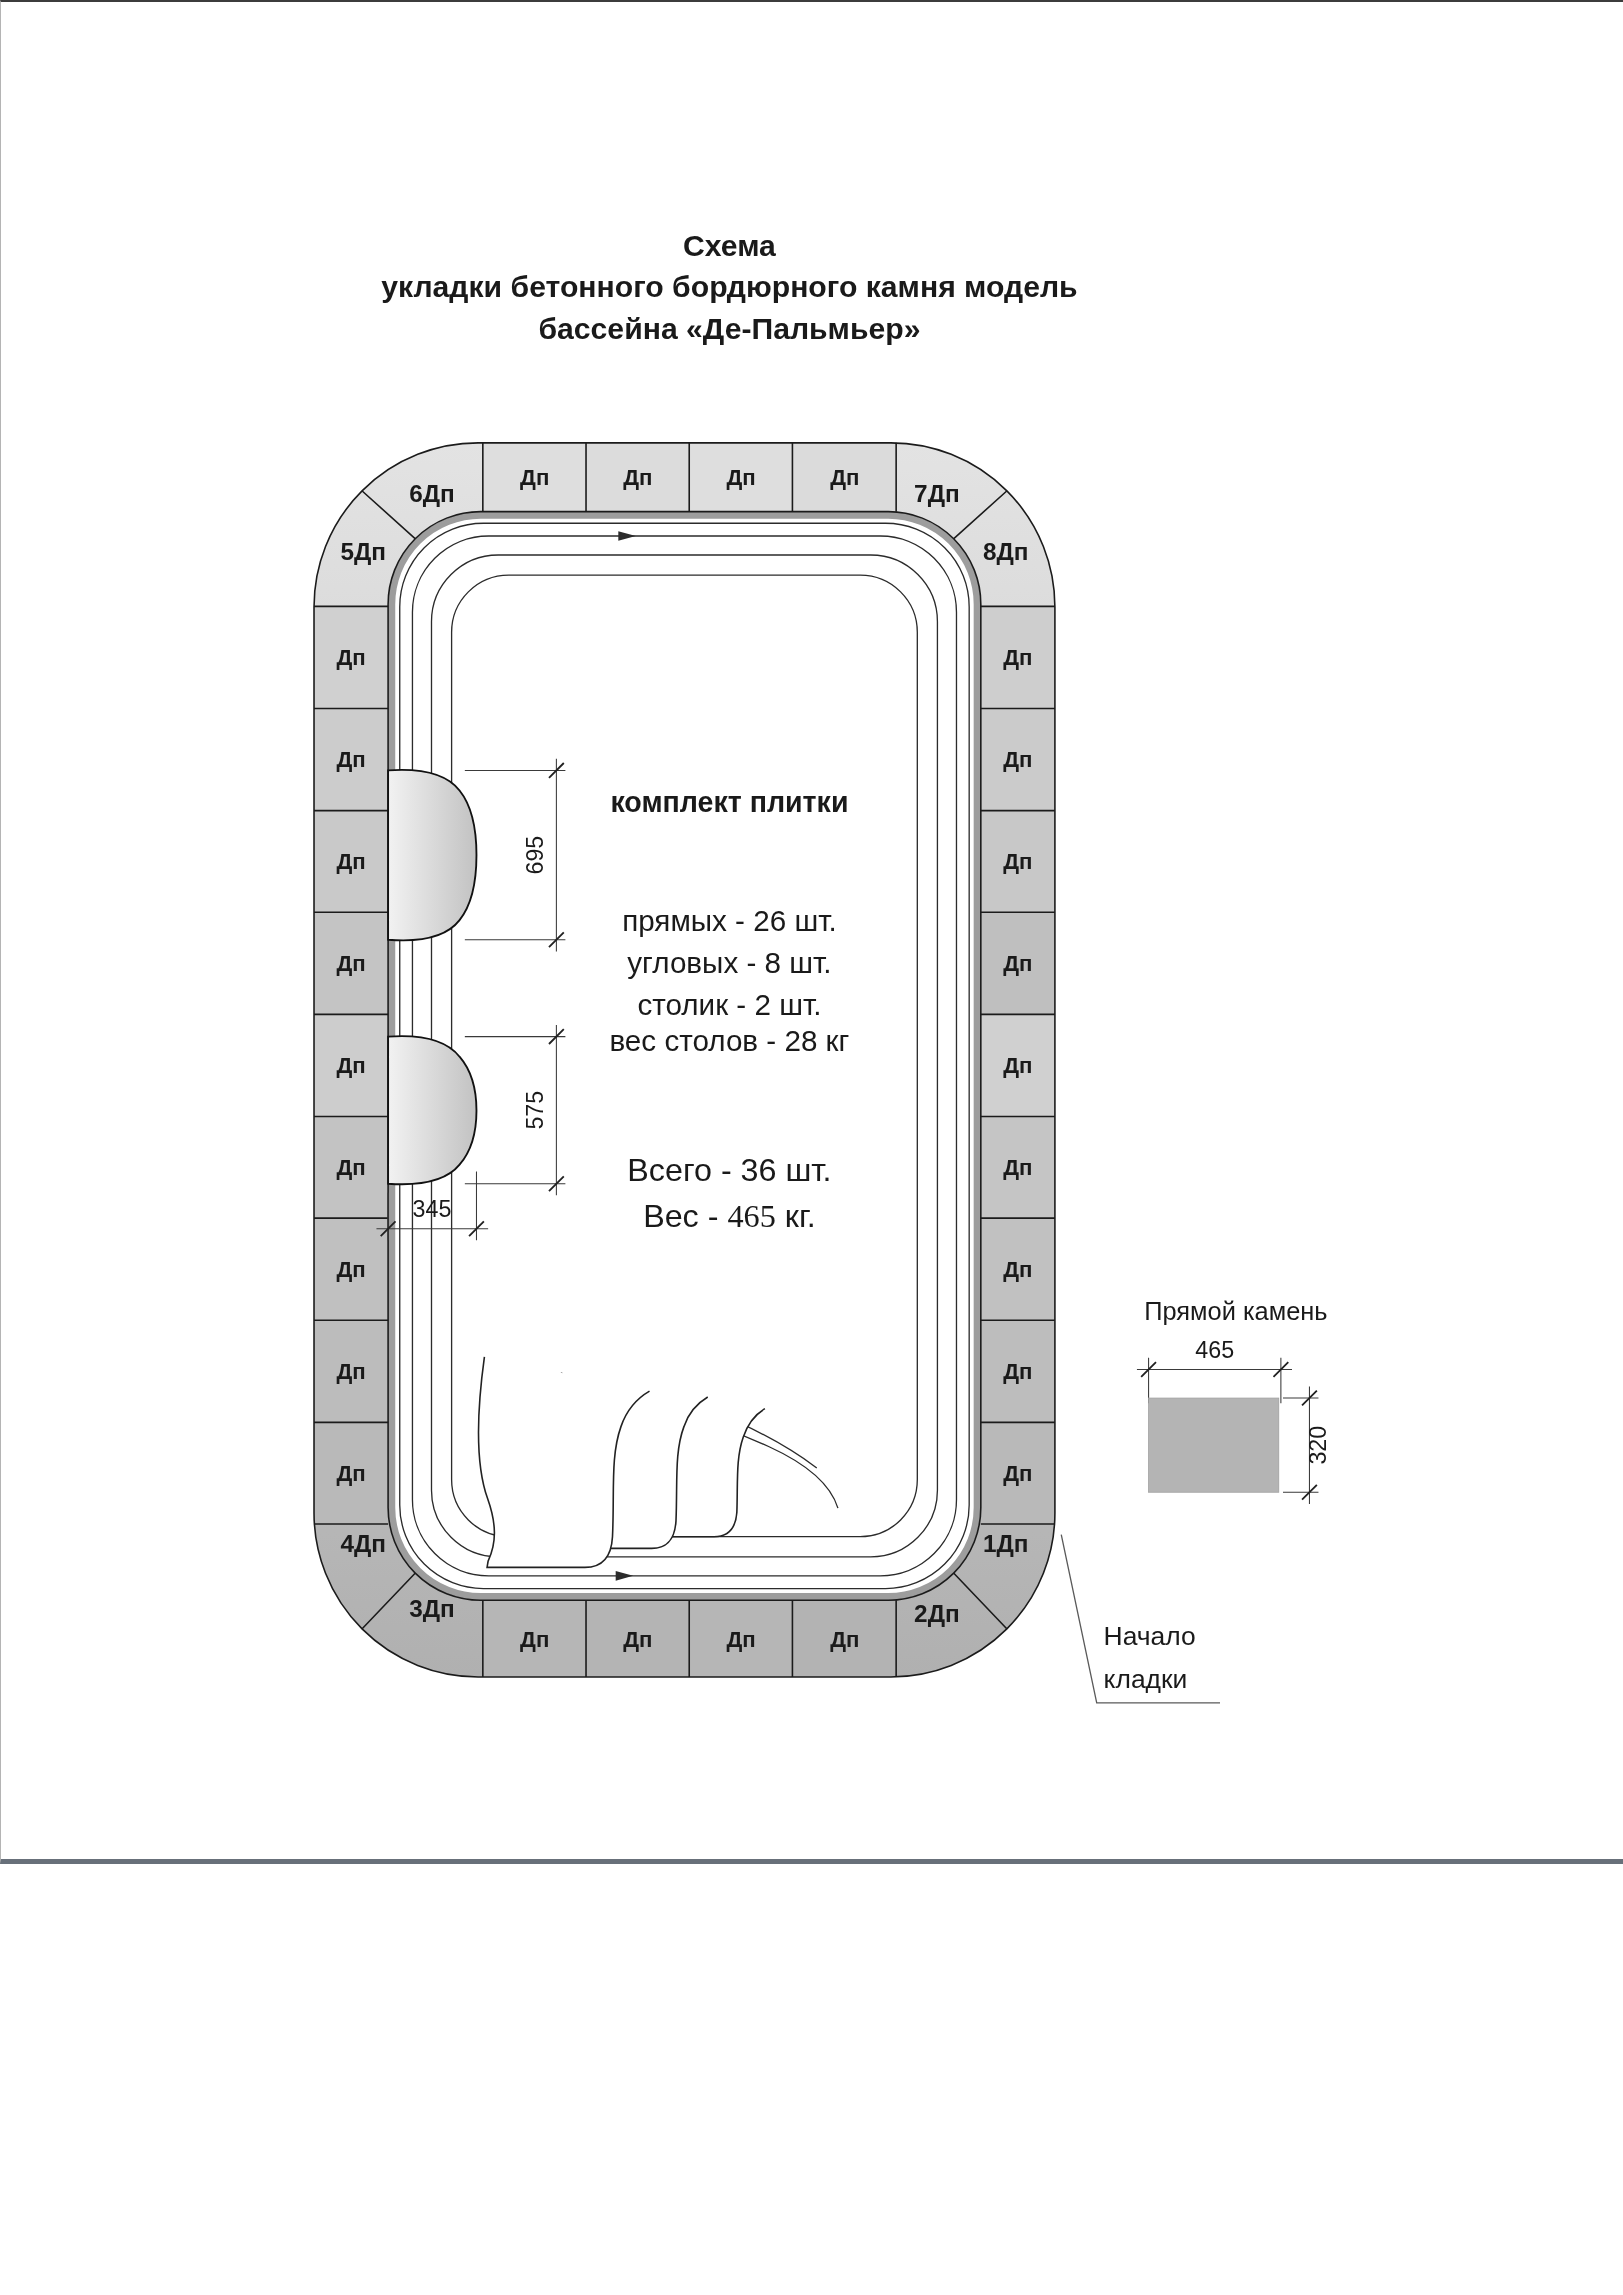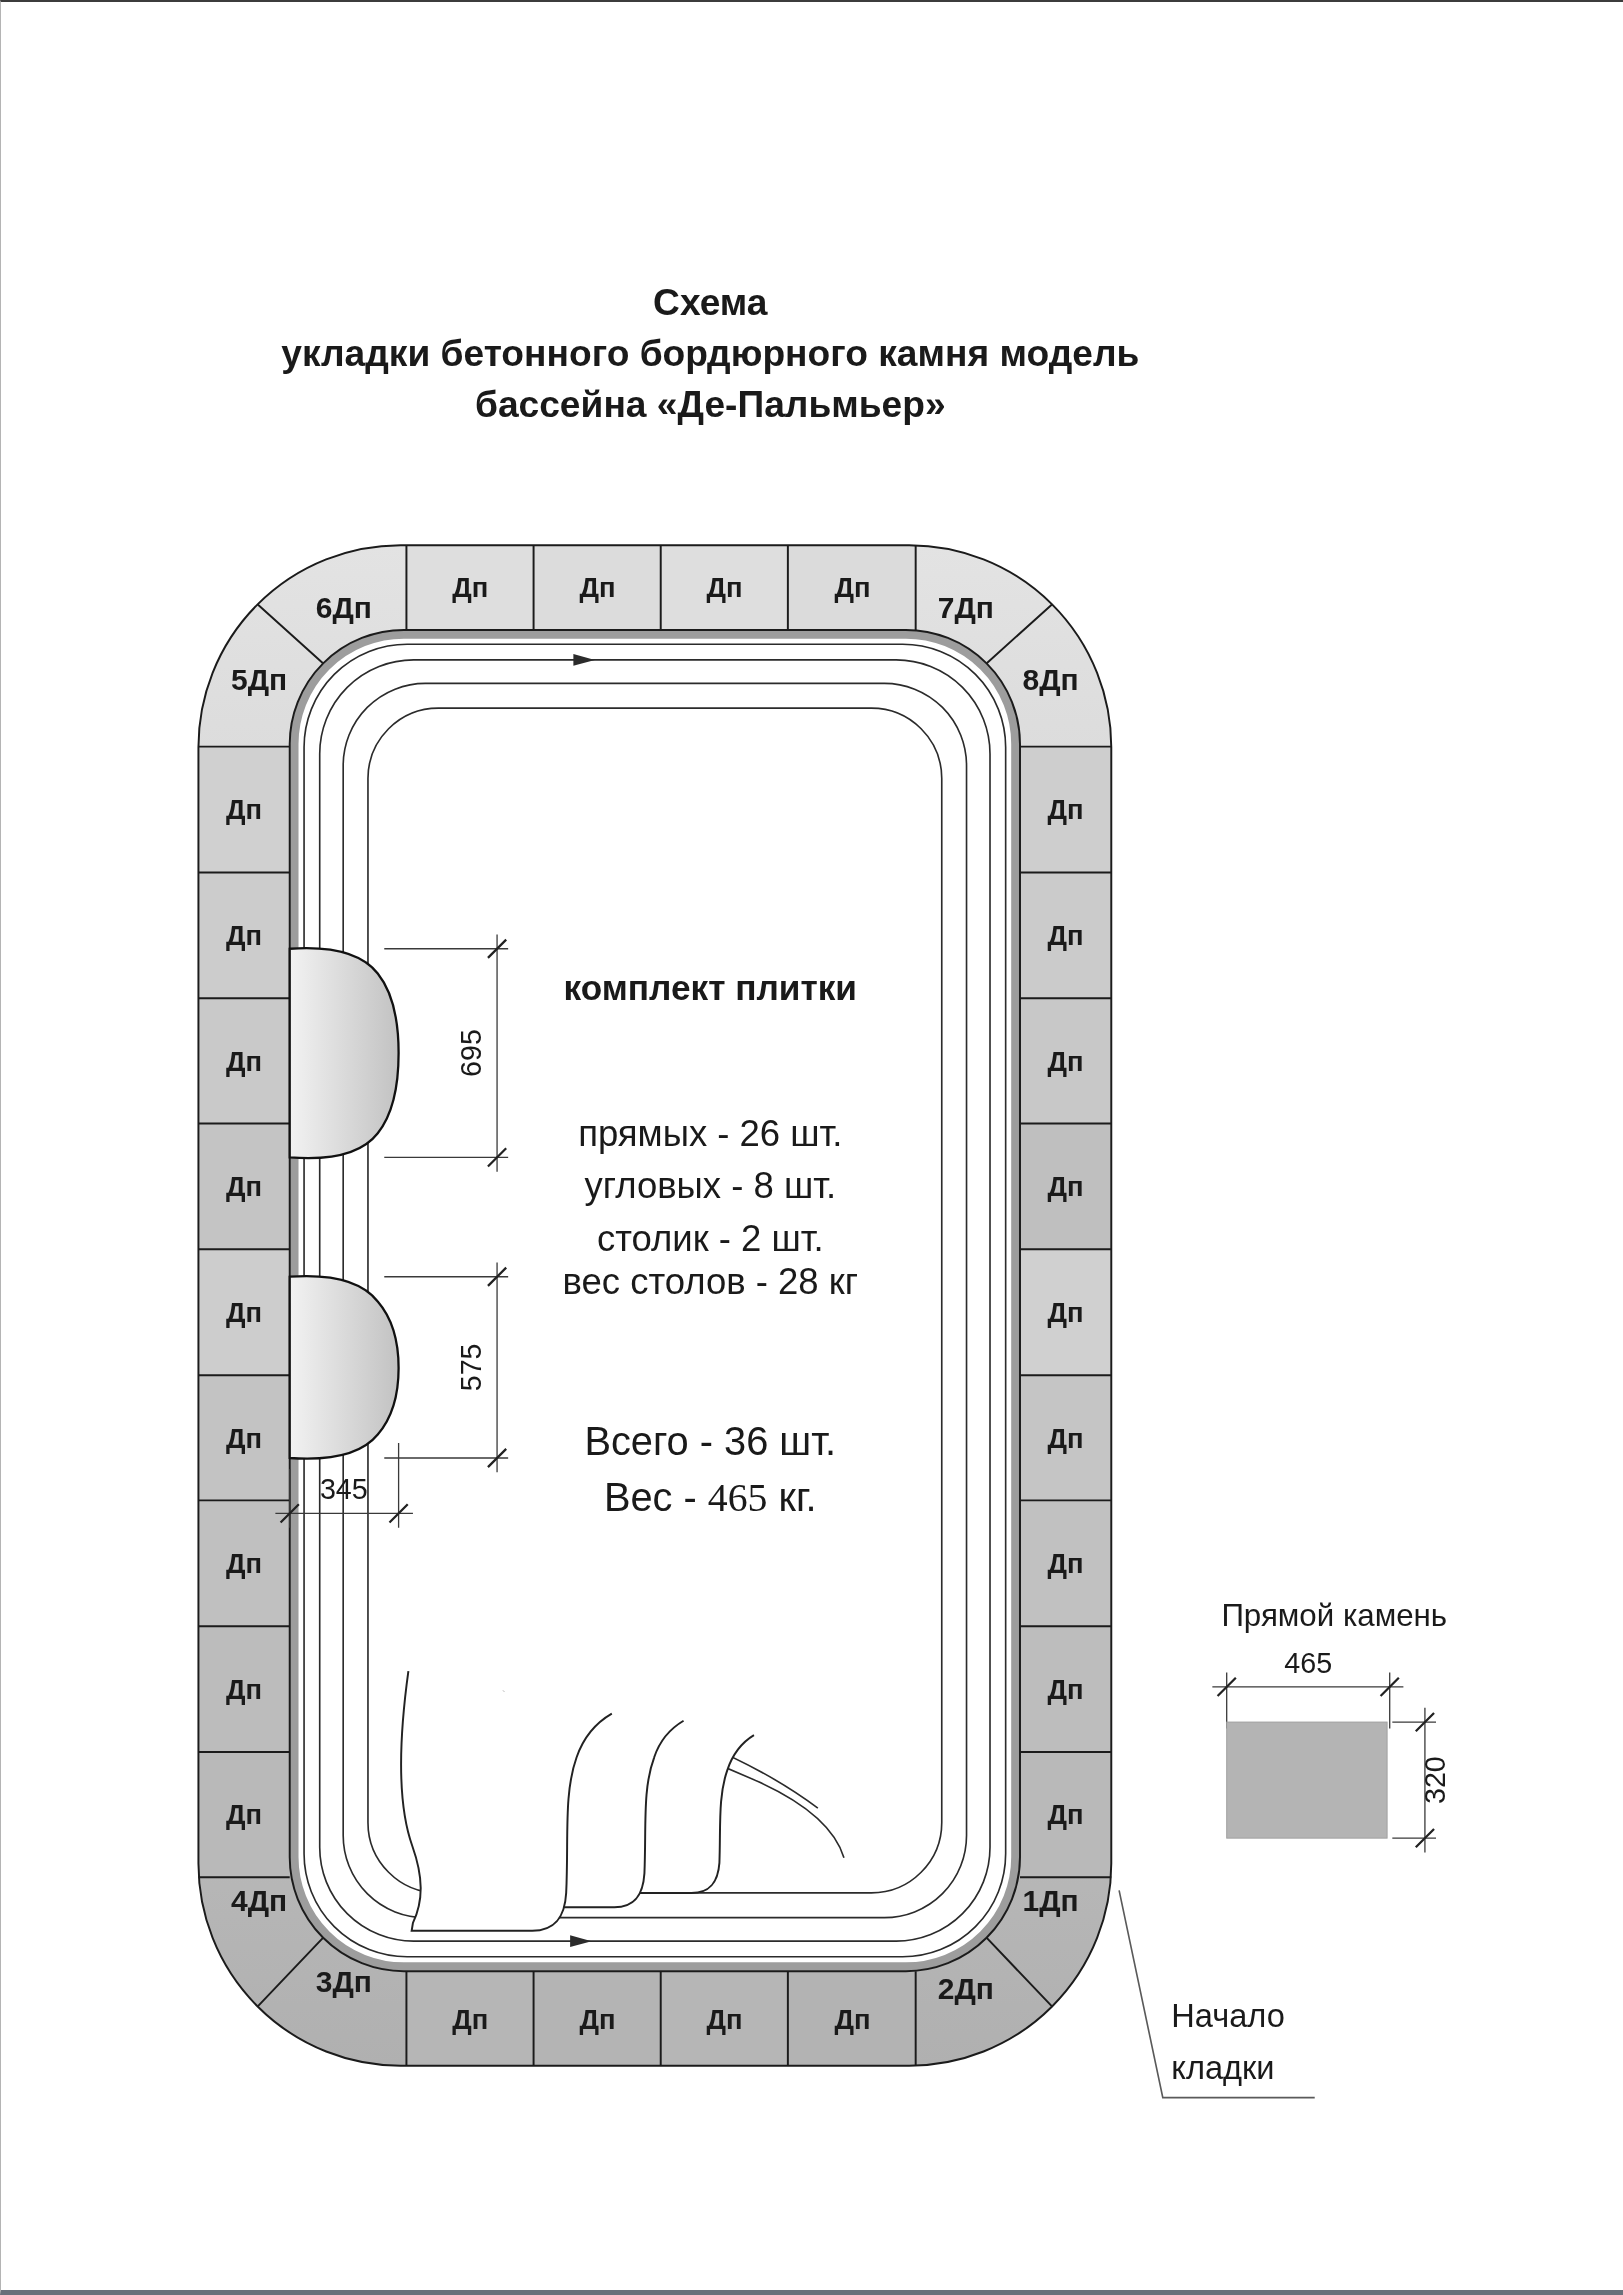--- a/index.html
+++ b/index.html
@@ -1,18 +1,18 @@
 <!DOCTYPE html>
 <html style="font-size:10.5px"><head>
 <meta charset="utf-8">
 <style>
   html,body{margin:0;padding:0;background:#ffffff;}
   .page{
     position:relative;
-    width:1624px;height:2295px;
+    width:1624px;height:1864px;
     box-sizing:border-box;
     background:#ffffff;
     border-top:2px solid #3c3c3c;
     border-left:1.3px solid #b4b4b4;
     border-right:1.3px solid #b4b4b4;
     border-bottom:5.2px solid #68707a;
     overflow:hidden;
     font-family:"Liberation Sans","DejaVu Sans",sans-serif;
   }
   svg{position:absolute;left:0;top:0;width:100%;height:100%;}

